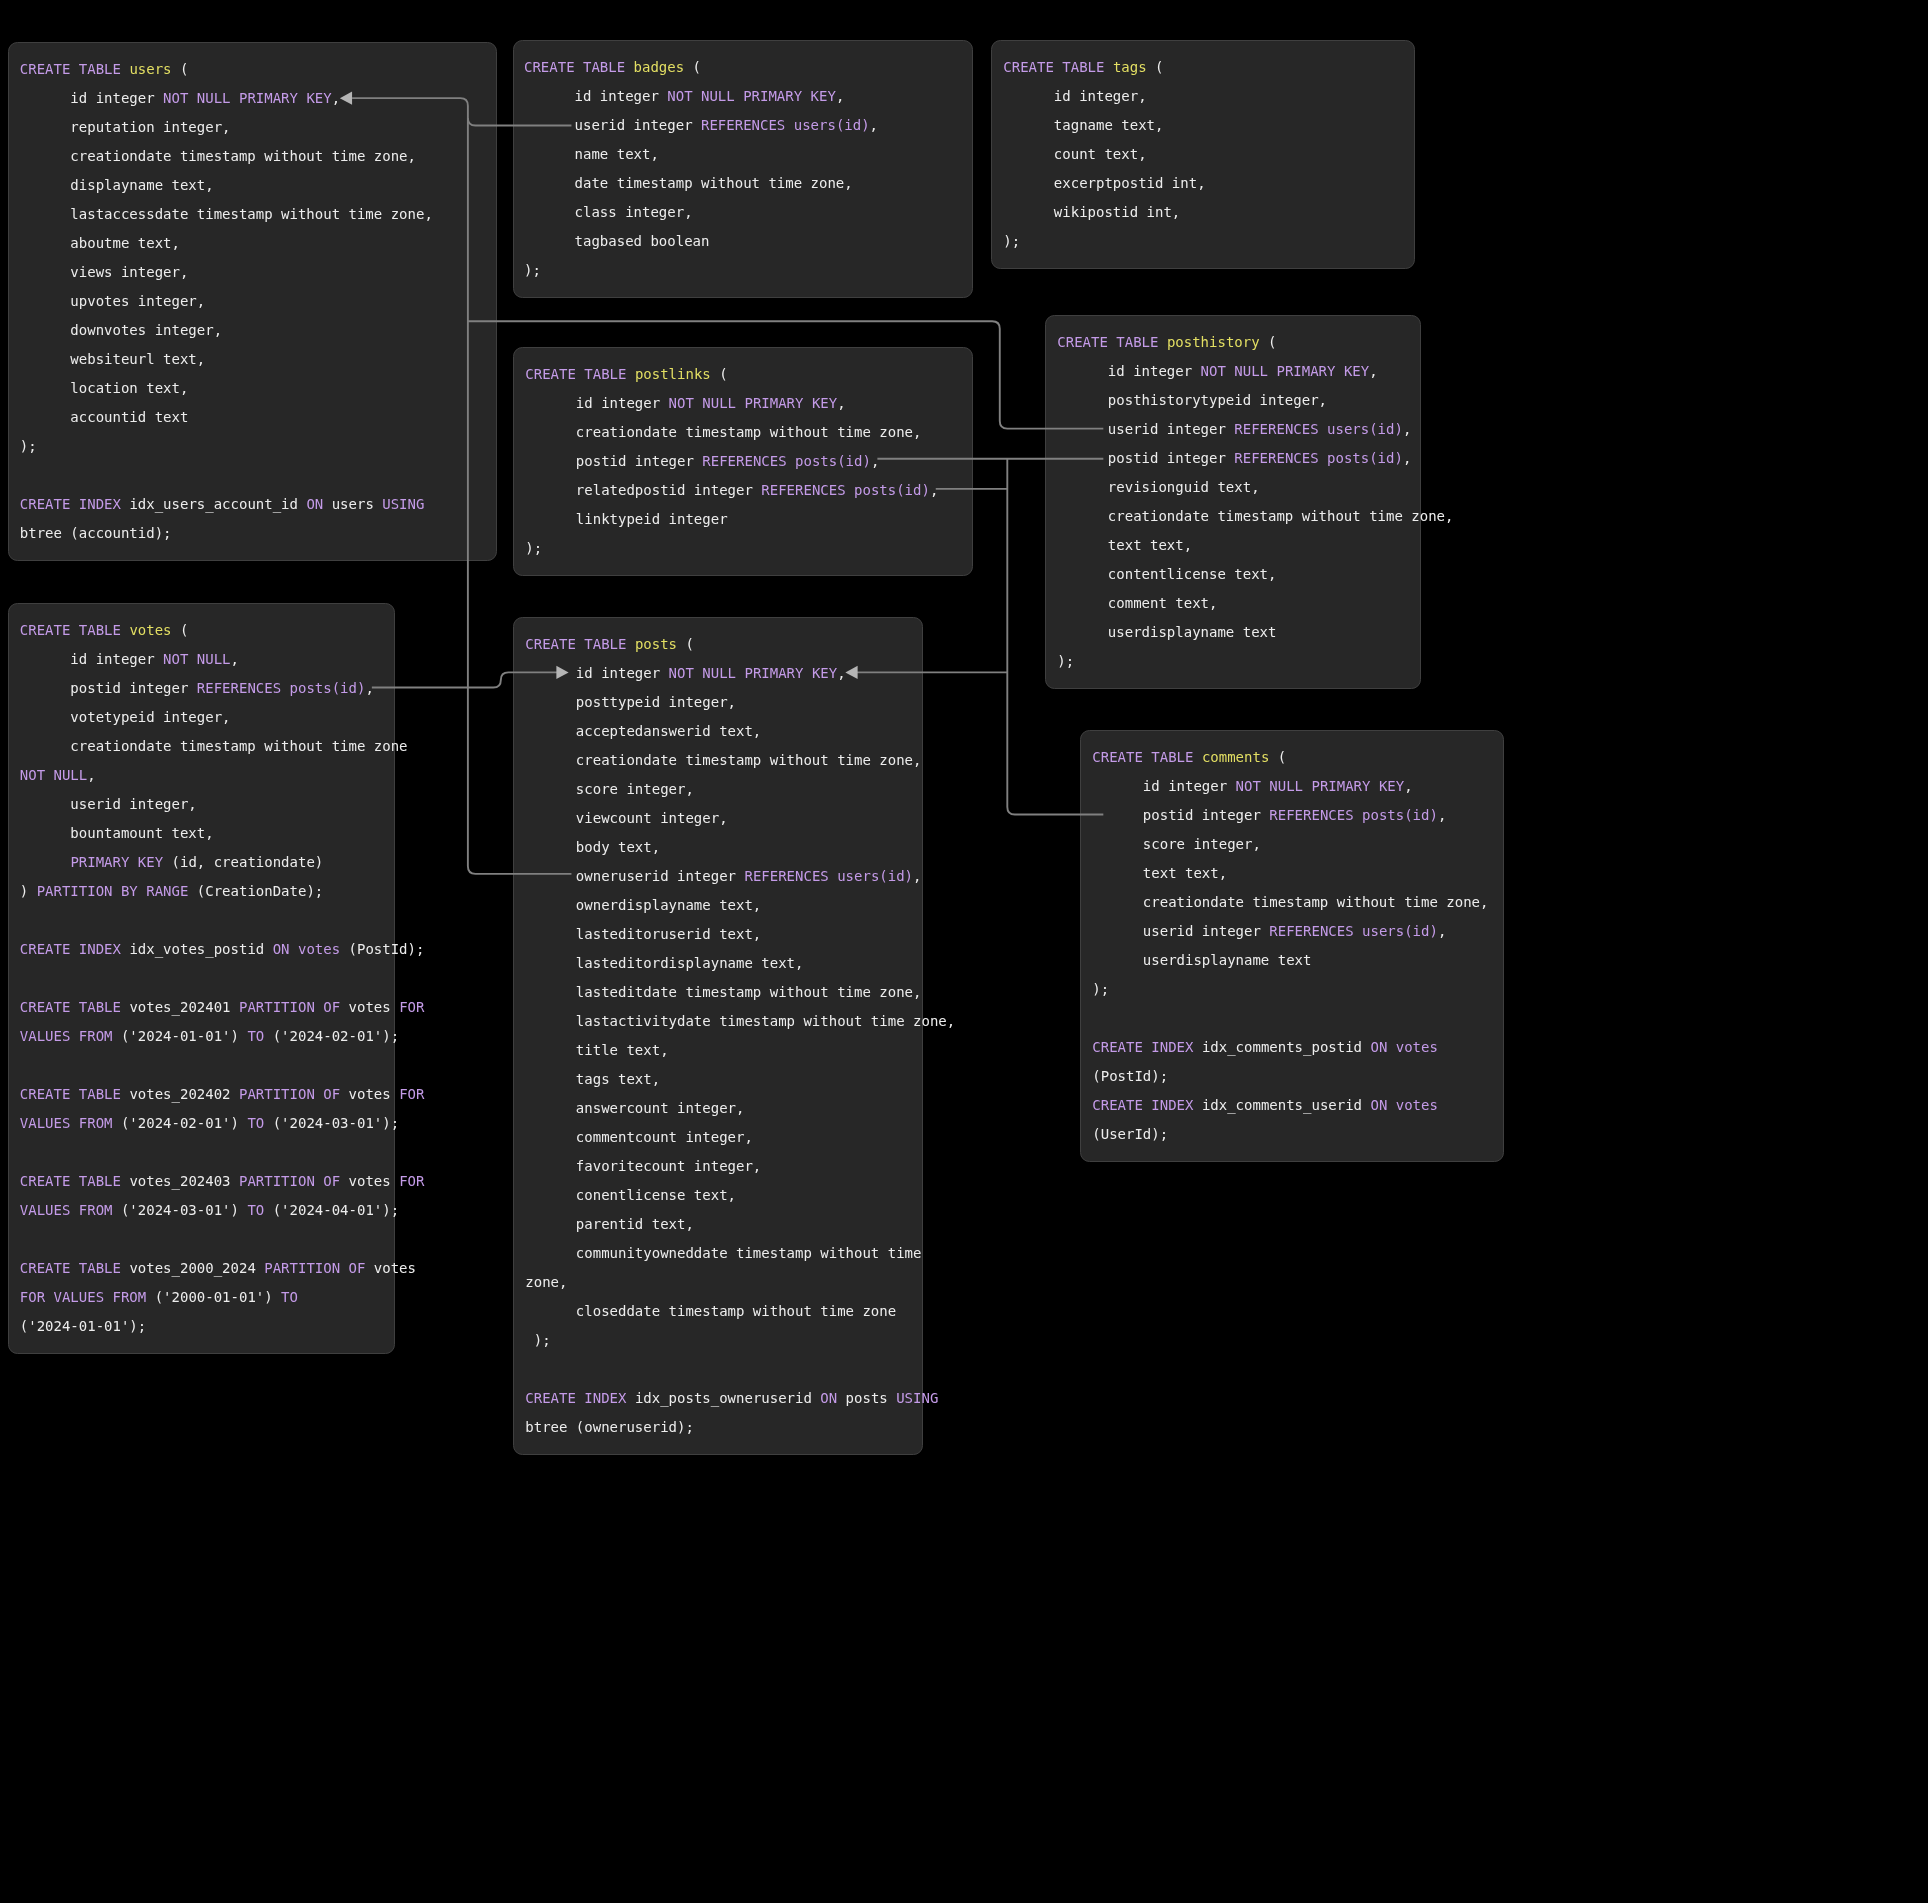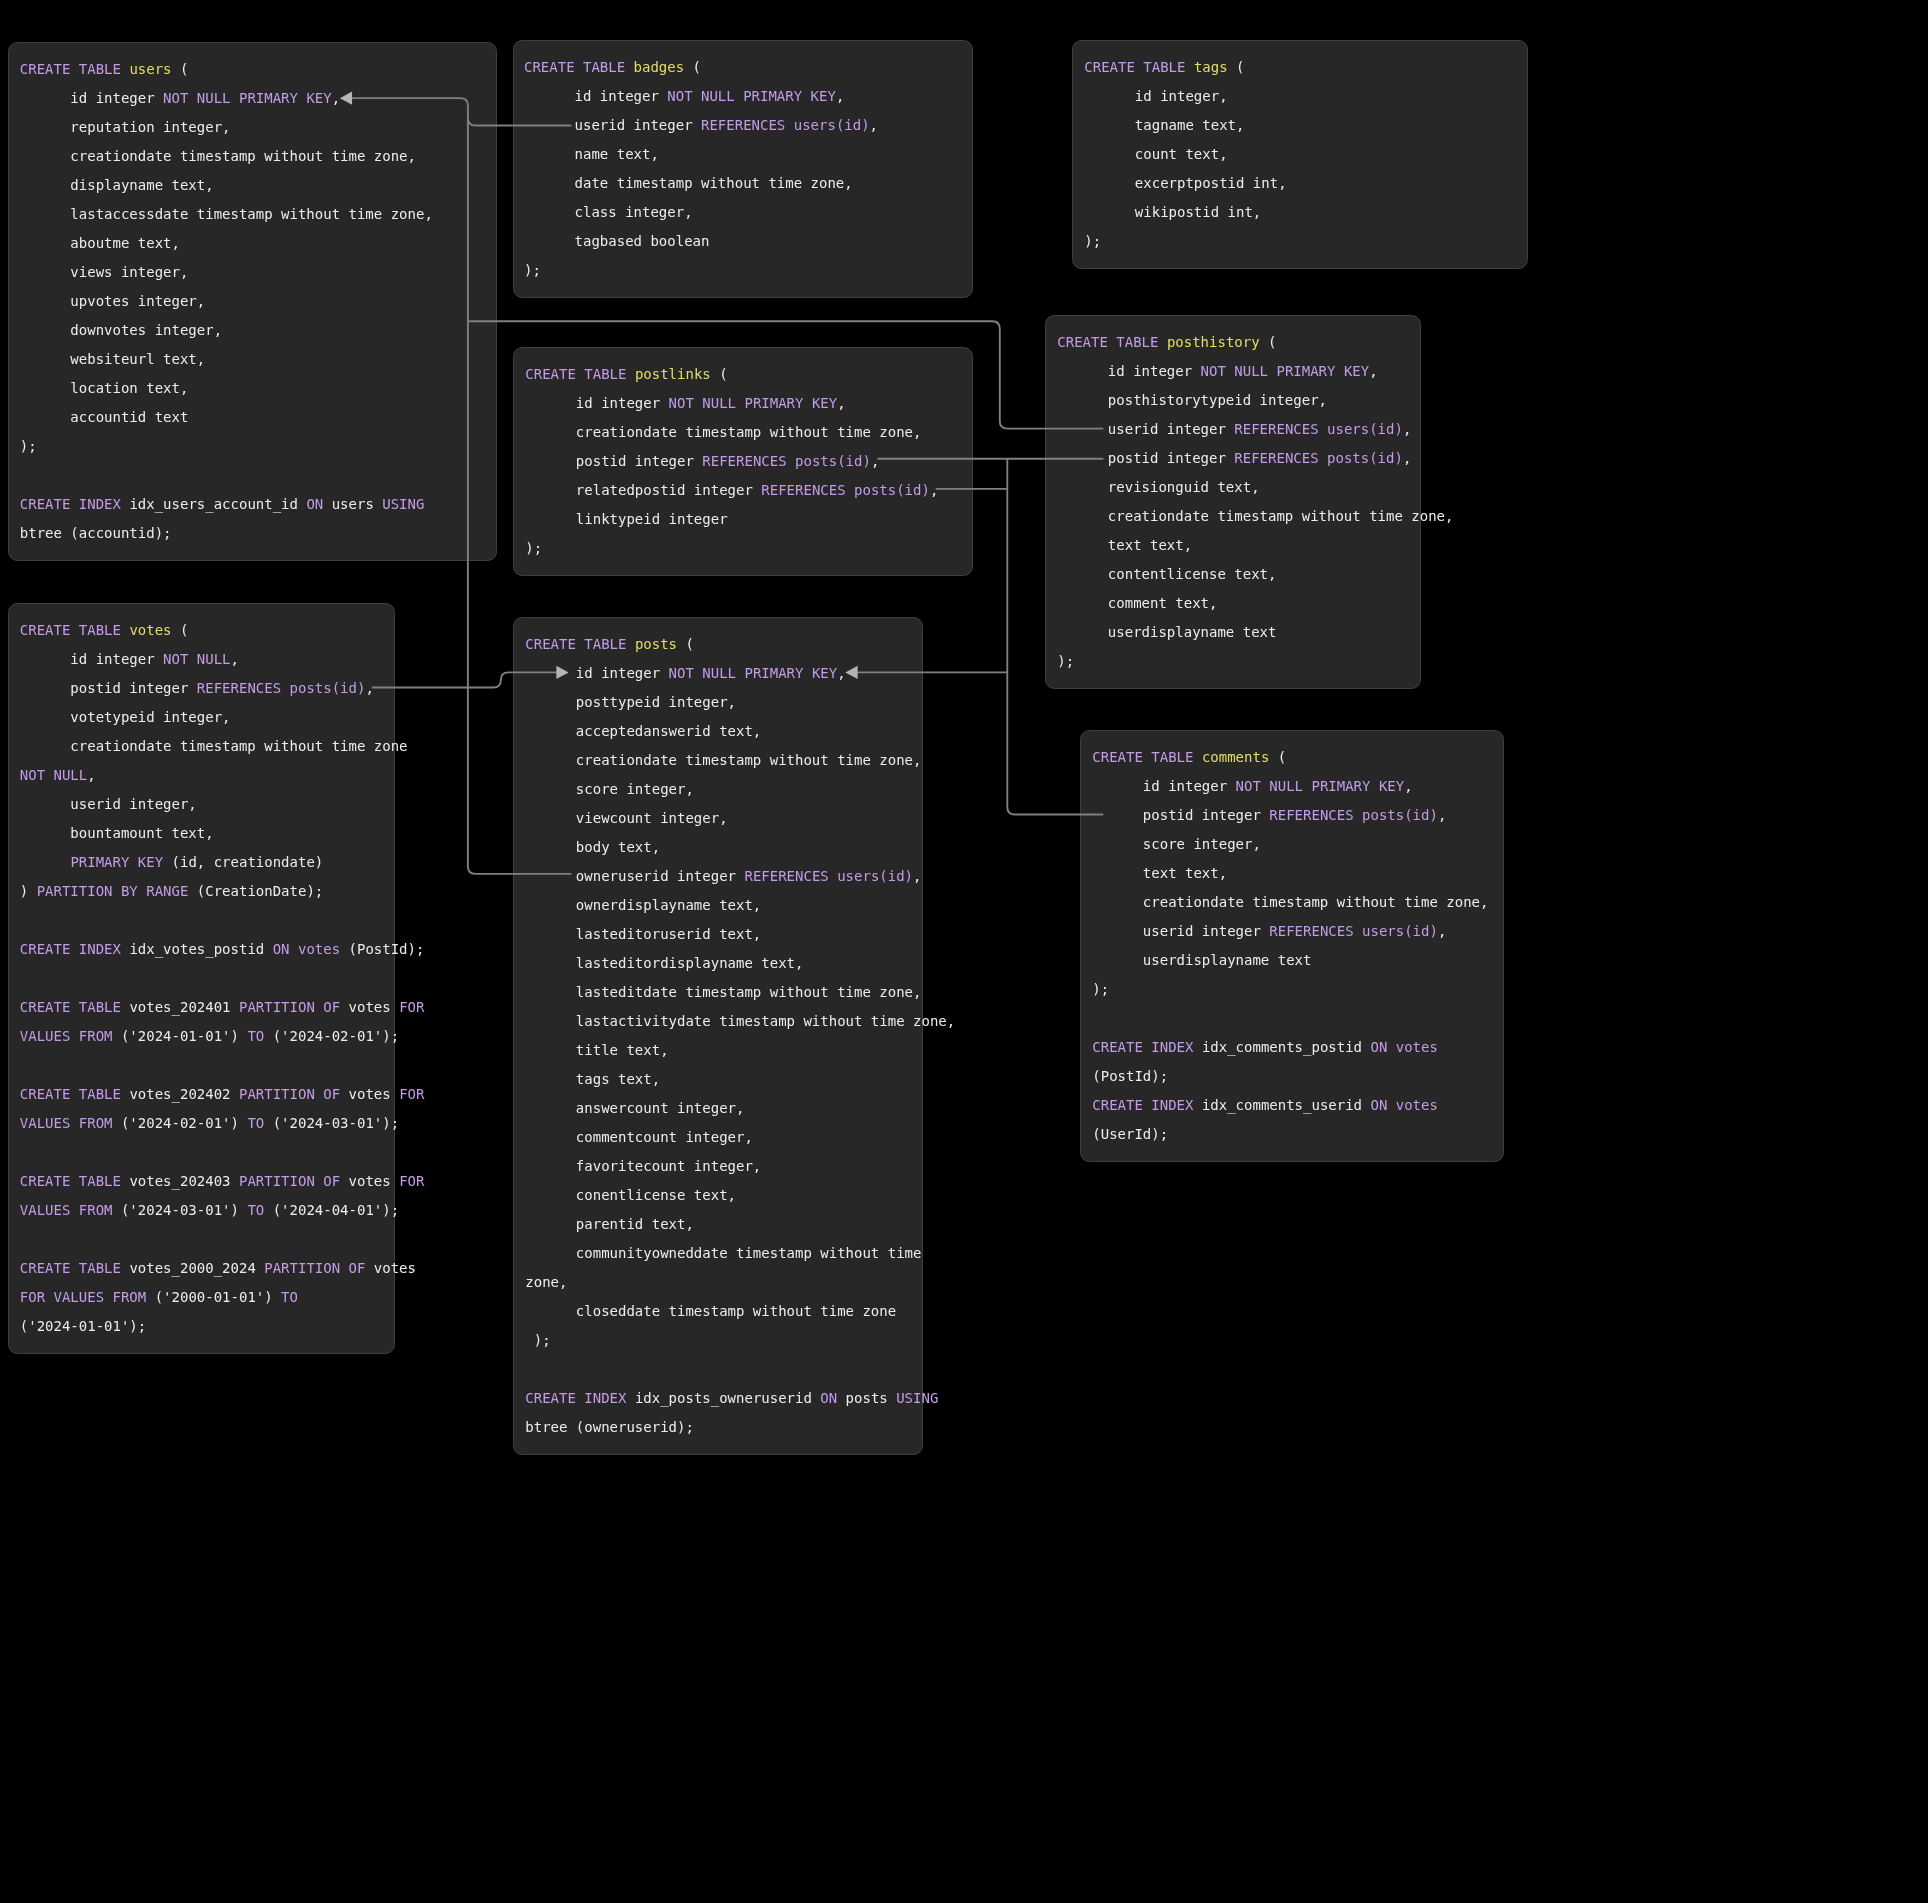--- a/index.html
+++ b/index.html
@@ -32,21 +32,21 @@
 <div id="stage">
 
   <div class="sql-box" style="left:7.5px; top:42px; width:489px;">
     <pre class="code"><div class="code-line"><span class="tok-k">CREATE TABLE </span><span class="tok-t">users</span><span class="tok-p"> (</span></div><div class="code-line"><span class="tok-p">      id integer </span><span class="tok-k">NOT NULL PRIMARY KEY</span><span class="tok-p">,</span></div><div class="code-line"><span class="tok-p">      reputation integer,</span></div><div class="code-line"><span class="tok-p">      creationdate timestamp without time zone,</span></div><div class="code-line"><span class="tok-p">      displayname text,</span></div><div class="code-line"><span class="tok-p">      lastaccessdate timestamp without time zone,</span></div><div class="code-line"><span class="tok-p">      aboutme text,</span></div><div class="code-line"><span class="tok-p">      views integer,</span></div><div class="code-line"><span class="tok-p">      upvotes integer,</span></div><div class="code-line"><span class="tok-p">      downvotes integer,</span></div><div class="code-line"><span class="tok-p">      websiteurl text,</span></div><div class="code-line"><span class="tok-p">      location text,</span></div><div class="code-line"><span class="tok-p">      accountid text</span></div><div class="code-line"><span class="tok-p">);</span></div><div class="code-line">&nbsp;</div><div class="code-line"><span class="tok-k">CREATE INDEX </span><span class="tok-p">idx_users_account_id </span><span class="tok-k">ON</span><span class="tok-p"> users </span><span class="tok-k">USING</span></div><div class="code-line"><span class="tok-p">btree (accountid);</span></div></pre>
   </div>
 
   <div class="sql-box" style="left:513px; top:40px; width:460px;padding-left:10px;">
     <pre class="code"><div class="code-line"><span class="tok-k">CREATE TABLE </span><span class="tok-t">badges</span><span class="tok-p"> (</span></div><div class="code-line"><span class="tok-p">      id integer </span><span class="tok-k">NOT NULL PRIMARY KEY</span><span class="tok-p">,</span></div><div class="code-line"><span class="tok-p">      userid integer </span><span class="tok-k">REFERENCES users(id)</span><span class="tok-p">,</span></div><div class="code-line"><span class="tok-p">      name text,</span></div><div class="code-line"><span class="tok-p">      date timestamp without time zone,</span></div><div class="code-line"><span class="tok-p">      class integer,</span></div><div class="code-line"><span class="tok-p">      tagbased boolean</span></div><div class="code-line"><span class="tok-p">);</span></div></pre>
   </div>
 
-  <div class="sql-box" style="left:1072px; top:40px; width:456px;">
+  <div class="sql-box" style="left:991px; top:40px; width:424px;">
     <pre class="code"><div class="code-line"><span class="tok-k">CREATE TABLE </span><span class="tok-t">tags</span><span class="tok-p"> (</span></div><div class="code-line"><span class="tok-p">      id integer,</span></div><div class="code-line"><span class="tok-p">      tagname text,</span></div><div class="code-line"><span class="tok-p">      count text,</span></div><div class="code-line"><span class="tok-p">      excerptpostid int,</span></div><div class="code-line"><span class="tok-p">      wikipostid int,</span></div><div class="code-line"><span class="tok-p">);</span></div></pre>
   </div>
 
   <div class="sql-box" style="left:513px; top:347px; width:460px;">
     <pre class="code"><div class="code-line"><span class="tok-k">CREATE TABLE </span><span class="tok-t">postlinks</span><span class="tok-p"> (</span></div><div class="code-line"><span class="tok-p">      id integer </span><span class="tok-k">NOT NULL PRIMARY KEY</span><span class="tok-p">,</span></div><div class="code-line"><span class="tok-p">      creationdate timestamp without time zone,</span></div><div class="code-line"><span class="tok-p">      postid integer </span><span class="tok-k">REFERENCES posts(id)</span><span class="tok-p">,</span></div><div class="code-line"><span class="tok-p">      relatedpostid integer </span><span class="tok-k">REFERENCES posts(id)</span><span class="tok-p">,</span></div><div class="code-line"><span class="tok-p">      linktypeid integer</span></div><div class="code-line"><span class="tok-p">);</span></div></pre>
   </div>
 
   <div class="sql-box" style="left:1045px; top:315px; width:376px;">
     <pre class="code"><div class="code-line"><span class="tok-k">CREATE TABLE </span><span class="tok-t">posthistory</span><span class="tok-p"> (</span></div><div class="code-line"><span class="tok-p">      id integer </span><span class="tok-k">NOT NULL PRIMARY KEY</span><span class="tok-p">,</span></div><div class="code-line"><span class="tok-p">      posthistorytypeid integer,</span></div><div class="code-line"><span class="tok-p">      userid integer </span><span class="tok-k">REFERENCES users(id)</span><span class="tok-p">,</span></div><div class="code-line"><span class="tok-p">      postid integer </span><span class="tok-k">REFERENCES posts(id)</span><span class="tok-p">,</span></div><div class="code-line"><span class="tok-p">      revisionguid text,</span></div><div class="code-line"><span class="tok-p">      creationdate timestamp without time zone,</span></div><div class="code-line"><span class="tok-p">      text text,</span></div><div class="code-line"><span class="tok-p">      contentlicense text,</span></div><div class="code-line"><span class="tok-p">      comment text,</span></div><div class="code-line"><span class="tok-p">      userdisplayname text</span></div><div class="code-line"><span class="tok-p">);</span></div></pre>
   </div>

